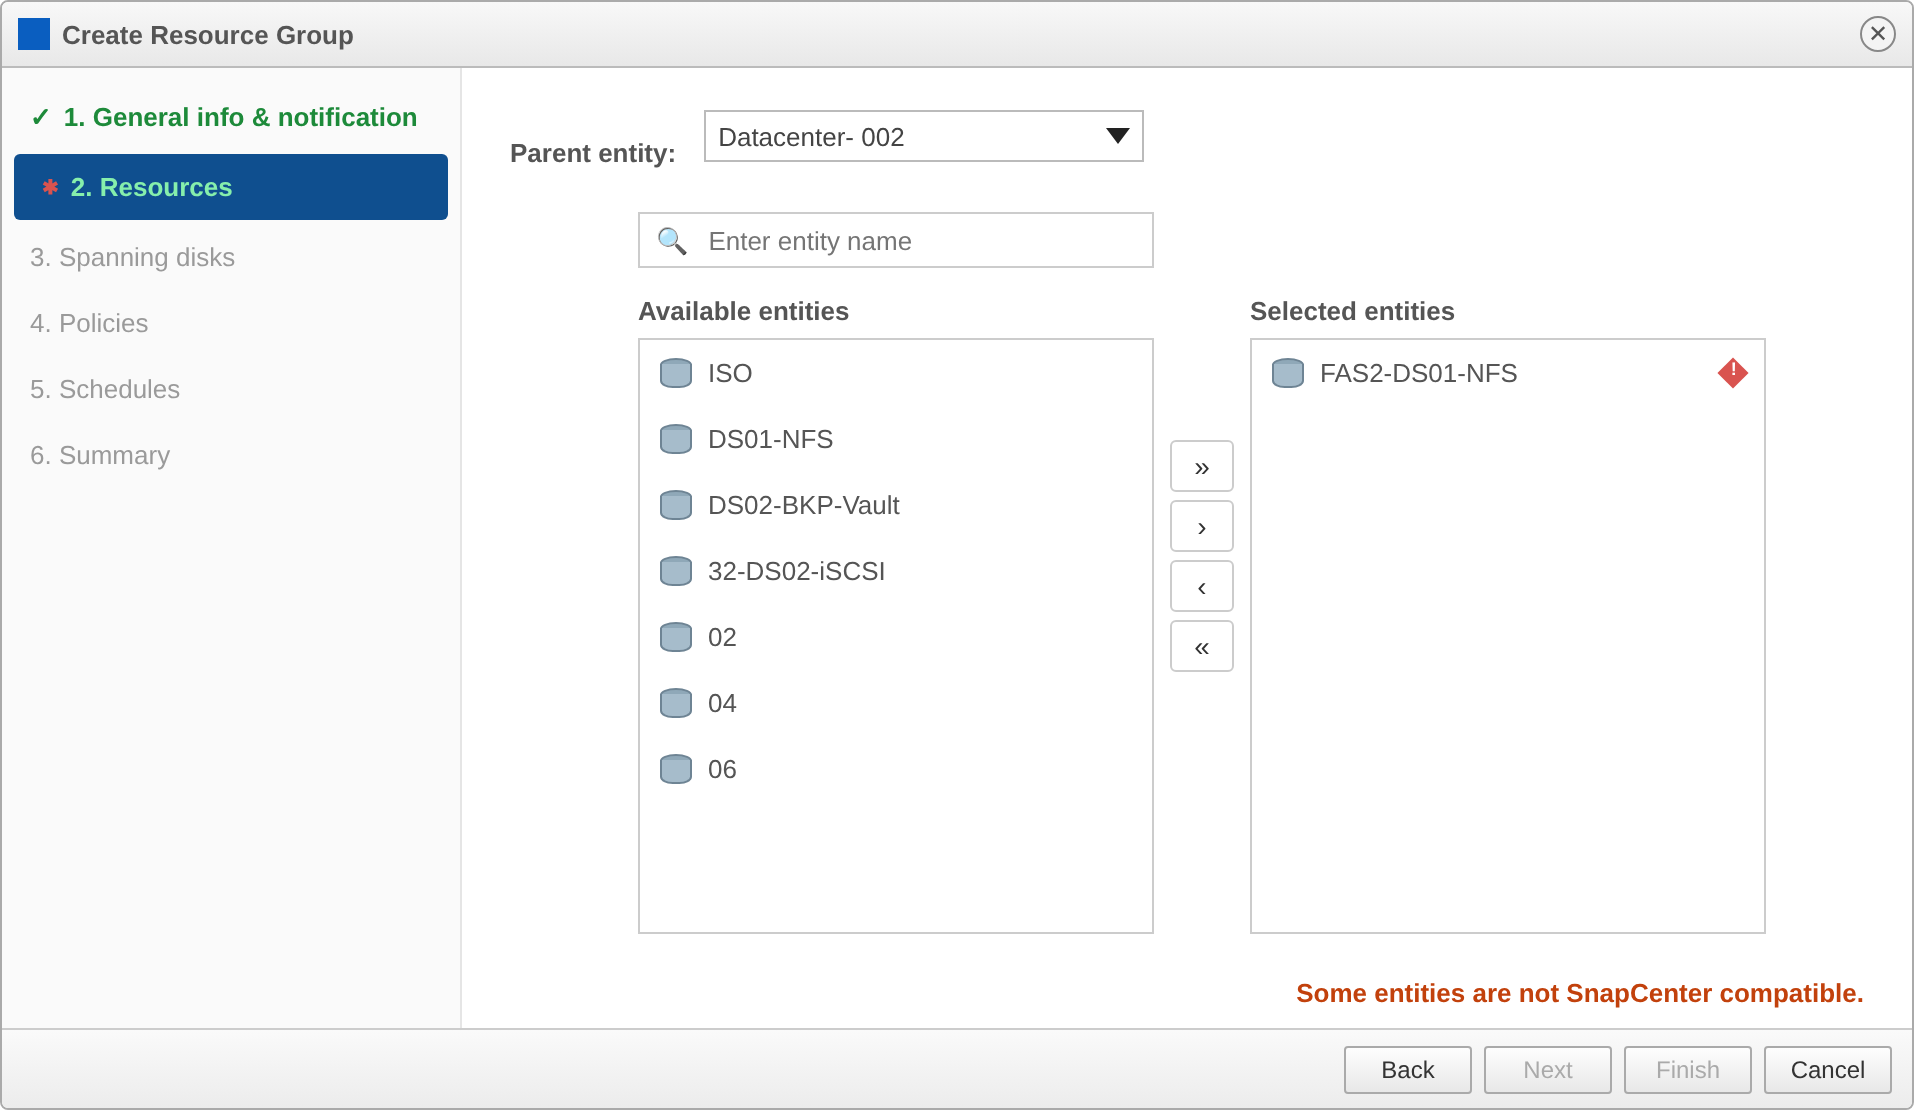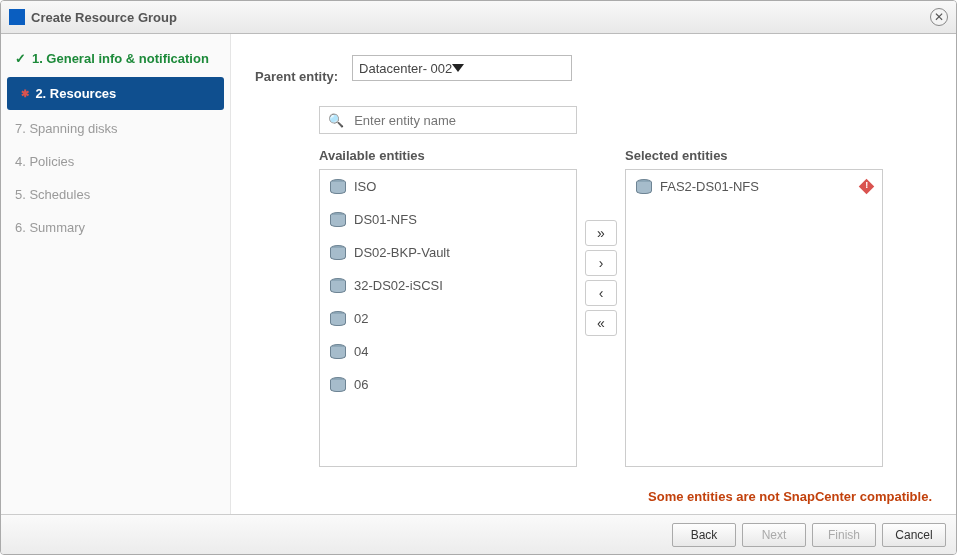--- a/index.html
+++ b/index.html
@@ -11,26 +11,26 @@
   .titlebar .left { display:flex; align-items:center; gap:6px; }
   .logo { width:16px; height:16px; background:#0a5ec0; }
   .title { font-weight:bold; color:#555; }
   .close-x { width:18px; height:18px; border:1px solid #888; border-radius:50%; display:flex; align-items:center; justify-content:center;
              font-size:12px; color:#555; cursor:pointer; background:#f4f4f4; }
   .body { flex:1; display:flex; min-height:0; }
   .sidebar { width:230px; background:#fafafa; border-right:1px solid #e5e5e5; padding-top:8px; }
   .step { padding:9px 14px; font-size:13px; color:#9a9a9a; display:flex; align-items:center; gap:6px; }
   .step.done { color:#1d8a3a; font-weight:bold; }
   .step.done::before { content:"✓"; color:#1d8a3a; font-weight:bold; }
-  .step.active { background:#0f4f8f; color:#ffffff; border-radius:3px; margin:2px 6px; font-weight:bold; }
+  .step.active { background:#0f4f8f; color:#86efac; border-radius:3px; margin:2px 6px; font-weight:bold; }
   .step.active::before { content:"✱"; color:#d9534f; font-size:10px; }
   .main { flex:1; display:flex; flex-direction:column; padding:18px 24px 0 24px; min-height:0; }
   .row-parent { display:flex; align-items:center; gap:14px; margin-bottom:22px; }
   .label { font-weight:bold; color:#555; white-space:nowrap;margin-top:17px; }
-  .select { width:220px; height:26px; border:1px solid #bbb; display:flex; align-items:center; 
+  .select { width:220px; height:26px; border:1px solid #bbb; display:flex; align-items:center; justify-content:space-between;
             padding:0 6px; background:#fff; cursor:pointer; }
   .select .caret { width:0; height:0; border-left:6px solid transparent; border-right:6px solid transparent; border-top:8px solid #222; }
   .search { width:258px; height:28px; border:1px solid #ccc; display:flex; align-items:center; padding:0 8px; gap:8px;
             margin-left:64px; margin-bottom:14px; }
   .search input { border:none; outline:none; flex:1; font-size:13px; color:#666; background:transparent; }
   .search .mag { color:#aaa; }
   .lists { display:flex; gap:8px; margin-left:64px; }
   .col { display:flex; flex-direction:column; }
   .col-header { font-weight:bold; color:#555; margin-bottom:6px; }
   .listbox { width:258px; height:298px; border:1px solid #ccc; overflow:auto; }
@@ -68,21 +68,21 @@
       <span class="logo"></span>
       <span class="title">Create Resource Group</span>
     </div>
     <span class="close-x">✕</span>
   </div>
 
   <div class="body">
     <div class="sidebar">
       <div class="step done">1. General info &amp; notification</div>
       <div class="step active">2. Resources</div>
-      <div class="step">7. Spanning disks</div>
+      <div class="step">3. Spanning disks</div>
       <div class="step">4. Policies</div>
       <div class="step">5. Schedules</div>
       <div class="step">6. Summary</div>
     </div>
 
     <div class="main">
 
       <div class="row-parent">
         <span class="label">Parent entity:</span>
         <div class="select">

